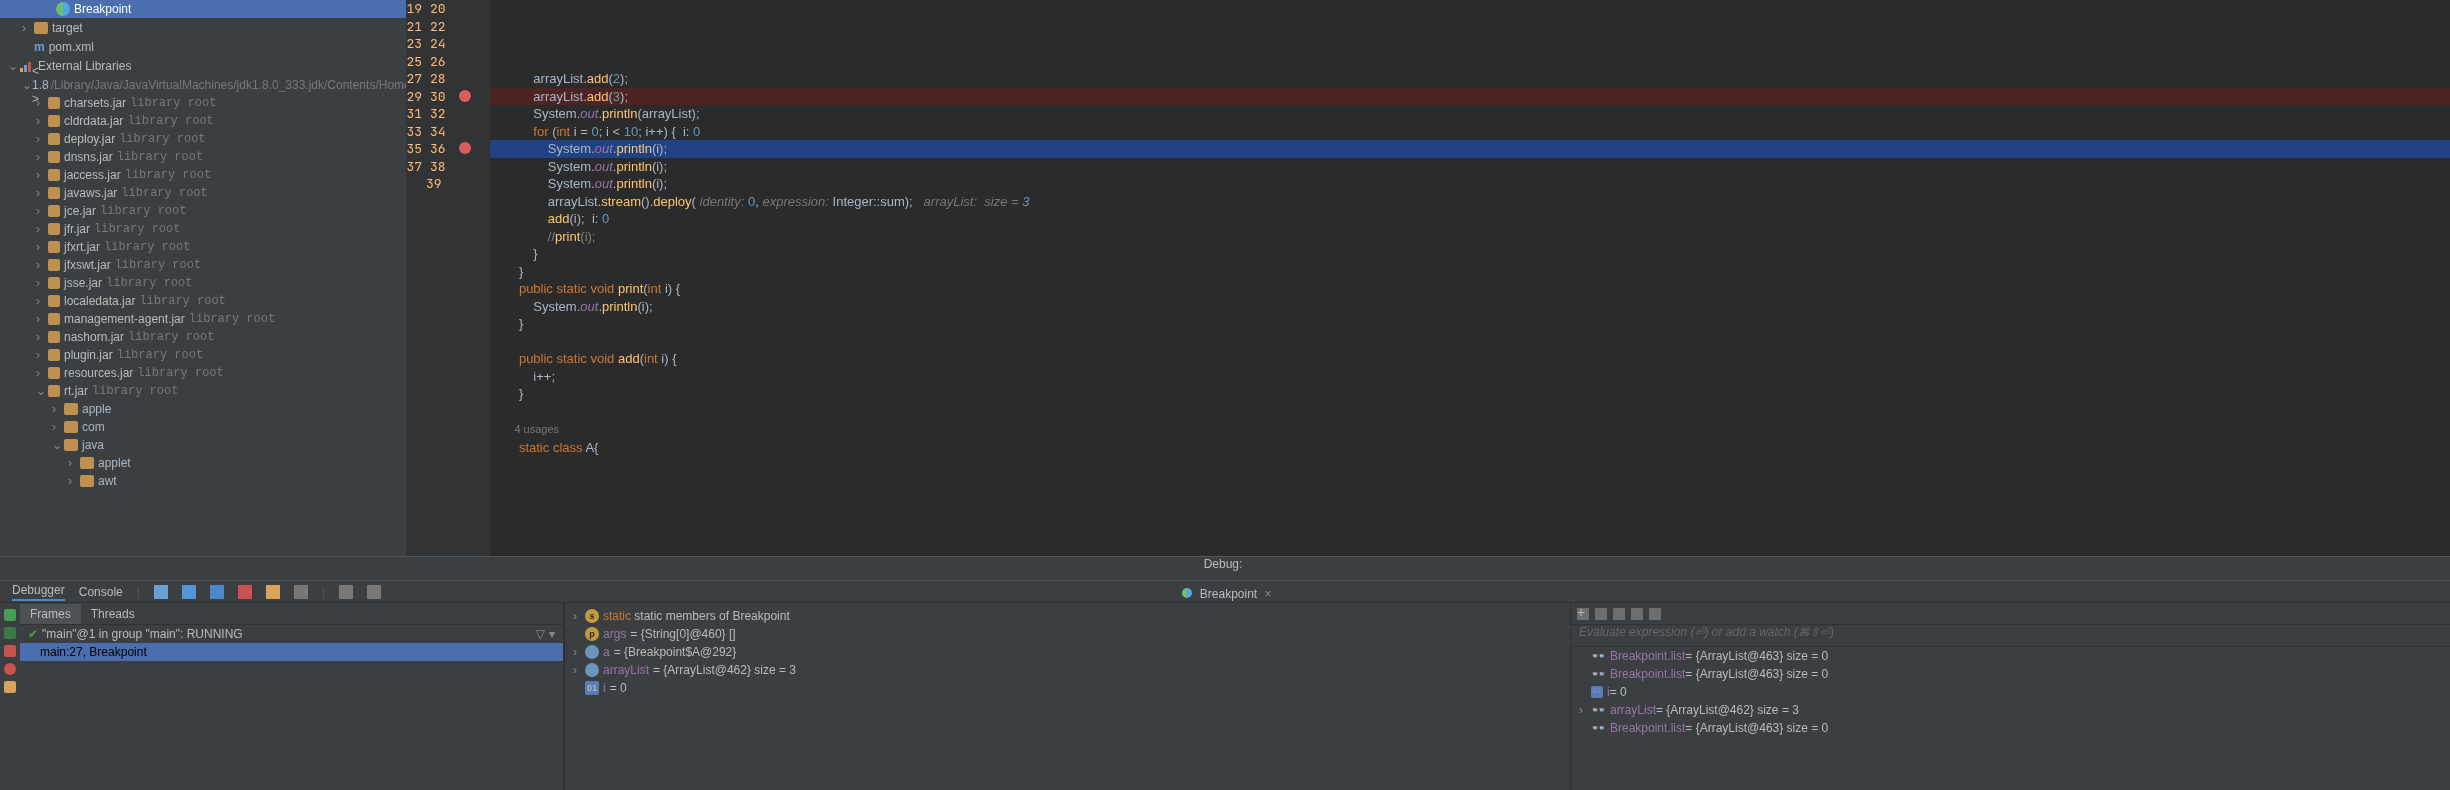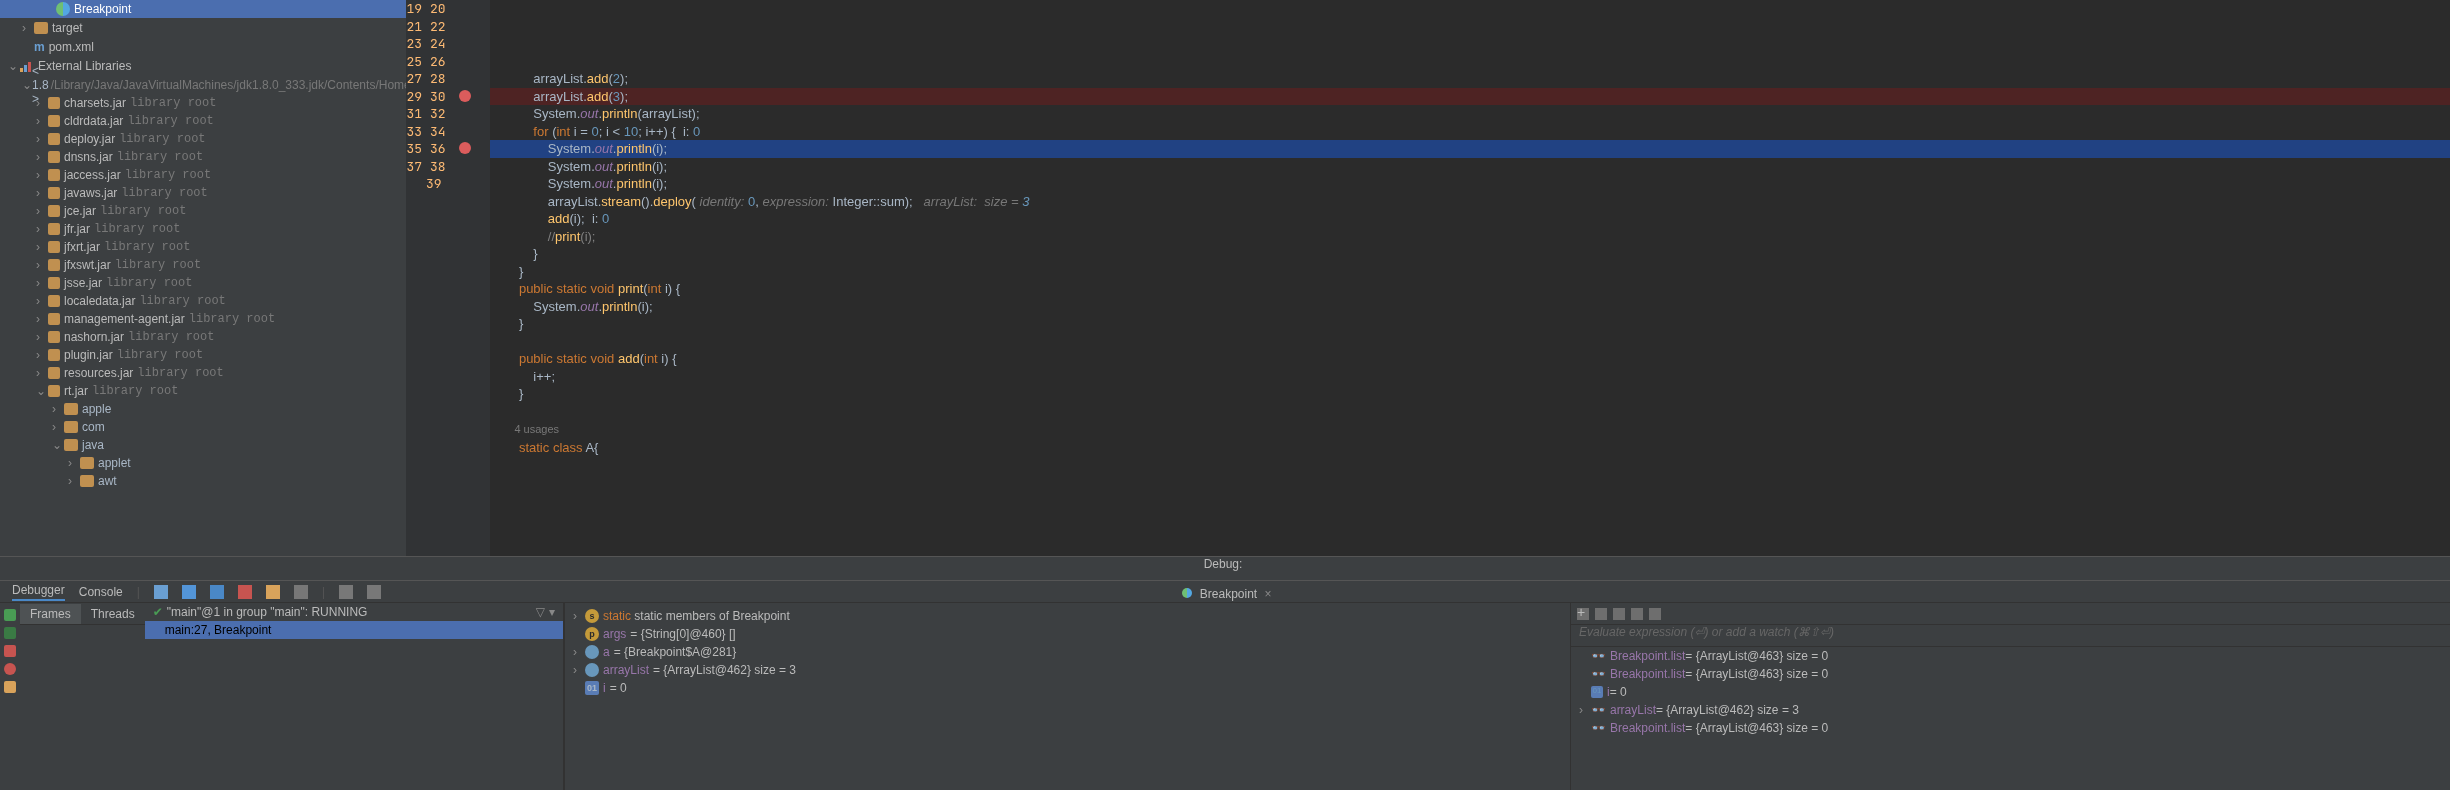--- a/index.html
+++ b/index.html
@@ -347,21 +347,21 @@
     </div>
     <div class="dbg-body">
       <div class="left-strip">
         <span class="lstrip-ic ls-green"></span>
         <span class="lstrip-ic ls-dgreen"></span>
         <span class="lstrip-ic ls-red"></span>
         <span class="lstrip-ic ls-rr"></span>
         <span class="lstrip-ic ls-orange"></span>
       </div>
 
-      <div style="width:544px;display:flex;flex-direction:row;border-right:1px solid #323232;">
+      <div style="width:544px;display:flex;flex-direction:column;border-right:1px solid #323232;">
         <div class="frames-tabs">
           <span class="t active">Frames</span>
           <span class="t">Threads</span>
         </div>
         <div class="frames-list">
           <div class="frame-row top">
             <span><span class="chk">✔</span><span>"main"@1 in group "main": RUNNING</span></span>
             <span><span class="filter-ic">▽</span><span class="drop-ic">▾</span></span>
           </div>
           <div class="frame-row sel">
@@ -379,21 +379,21 @@
         <div class="var-row">
           <span class="chev"></span>
           <span class="kind k-p">p</span>
           <span class="var-name">args</span>
           <span class="var-val" style="margin-left:4px;">= {String[0]@460} []</span>
         </div>
         <div class="var-row">
           <span class="chev">›</span>
           <span class="kind" style="background:#6897bb;"></span>
           <span class="var-name">a</span>
-          <span class="var-val" style="margin-left:4px;">= {Breakpoint$A@281}</span>
+          <span class="var-val" style="margin-left:4px;">= {Breakpoint$A@292}</span>
         </div>
         <div class="var-row">
           <span class="chev">›</span>
           <span class="kind" style="background:#6897bb;"></span>
           <span class="var-name">arrayList</span>
           <span class="var-val" style="margin-left:4px;">= {ArrayList@462}  size = 3</span>
         </div>
         <div class="var-row">
           <span class="chev"></span>
           <span class="kind" style="background:#597cb5;border-radius:2px;">01</span>

